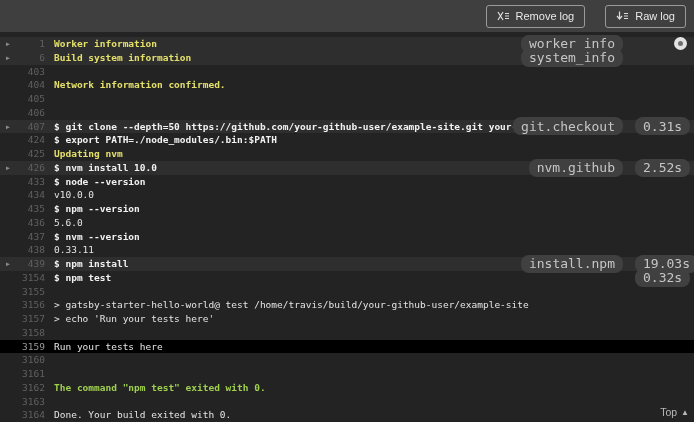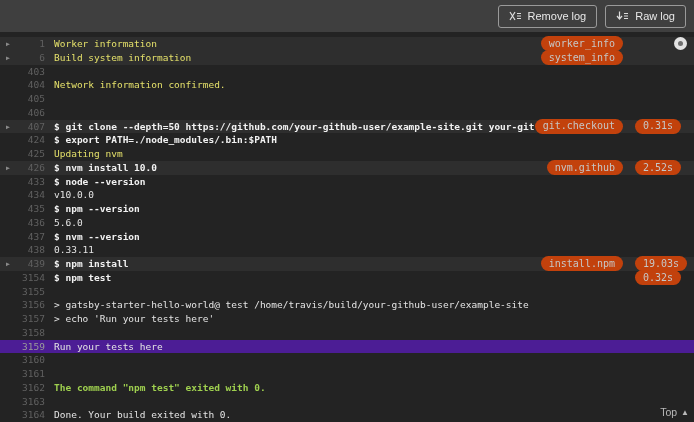--- a/index.html
+++ b/index.html
@@ -3,59 +3,59 @@
 <meta charset="utf-8">
 <style>
   * { margin: 0; padding: 0; box-sizing: border-box; }
   html, body { width: 694px; height: 422px; overflow: hidden; background: #232323; }
   body { font-family: "DejaVu Sans Mono", monospace; }
 
   
   .toolbar {
     height: 32px; background: #3f3f3f;
     display: flex; align-items: center; justify-content: flex-end;
-    padding-right: 8px; gap: 8px;
+    padding-right: 8px; gap: 20px;
   }
   .tb-btn {
     display: inline-flex; align-items: center; gap: 6px;
     background: transparent; border: 1px solid #9a9a9a; border-radius: 3px;
     color: #e8e8e8; font-family: "Liberation Sans", sans-serif; font-size: 11px;
     padding: 4px 10px; height: 23px; cursor: pointer; line-height: 1;
   }
   .tb-icon { font-size: 10px; color: #dcdcdc; letter-spacing: -1px; display: inline-flex; align-items: center; }
   .tb-icon svg { display: block; }
 
   
   .log {
     position: relative; height: 390px; background: #232323;
     padding-top: 5px; color: #e8e8e8; overflow: hidden;
   }
   .row {
     position: relative; height: 13.75px; display: flex; align-items: center;
     font-size: 9.5px; line-height: 13.75px; white-space: nowrap;
   }
   .row.foldbg { background: #2e2e2e; }
-  .row.highlight { background: #4c1d95; }
+  .row.highlight { background: #000000; }
   .arrowcol { width: 16px; flex: 0 0 16px; text-align: center; }
   .fold-arrow { color: #8a8a8a; font-size: 6.5px; cursor: pointer; display: inline-block; }
   .numcol {
     width: 38px; flex: 0 0 38px; text-align: right; padding-right: 9px;
     color: #606060; cursor: pointer; text-decoration: none; font-size: 9.5px;
   }
   .row.highlight .numcol { color: #9a9a9a; }
   .textcol { flex: 1 1 auto; overflow: hidden; }
   .t-cmd   { color: #f2f2f2; font-weight: bold; }
   .t-out   { color: #e4e4e4; }
-  .t-yellow{ color: #e4e06a; font-weight: normal; }
+  .t-yellow{ color: #e4e06a; font-weight: bold; }
   .t-green { color: #9fd04f; font-weight: bold; }
 
   .badges { display: flex; align-items: center; flex: 0 0 auto; }
   .pill {
-    background: #c2410c; color: #c6c6c6; border-radius: 8px;
-    font-size: 10px; line-height: 1; padding: 2.5px 8px 2.5px;
+    background: #404040; color: #c6c6c6; border-radius: 8px;
+    font-size: 13px; line-height: 1; padding: 2.5px 8px 2.5px;
     font-family: "DejaVu Sans Mono", monospace;
   }
   .tagslot { margin-right: 12px; }
   .timeslot { width: 52px; flex: 0 0 52px; display: flex; justify-content: flex-start; margin-right: 7px; }
 
   
   .follow-toggle {
     position: absolute; top: 5px; right: 7px; width: 13px; height: 13px;
     border-radius: 50%; background: #e3e3e3; border: none; cursor: pointer;
   }

